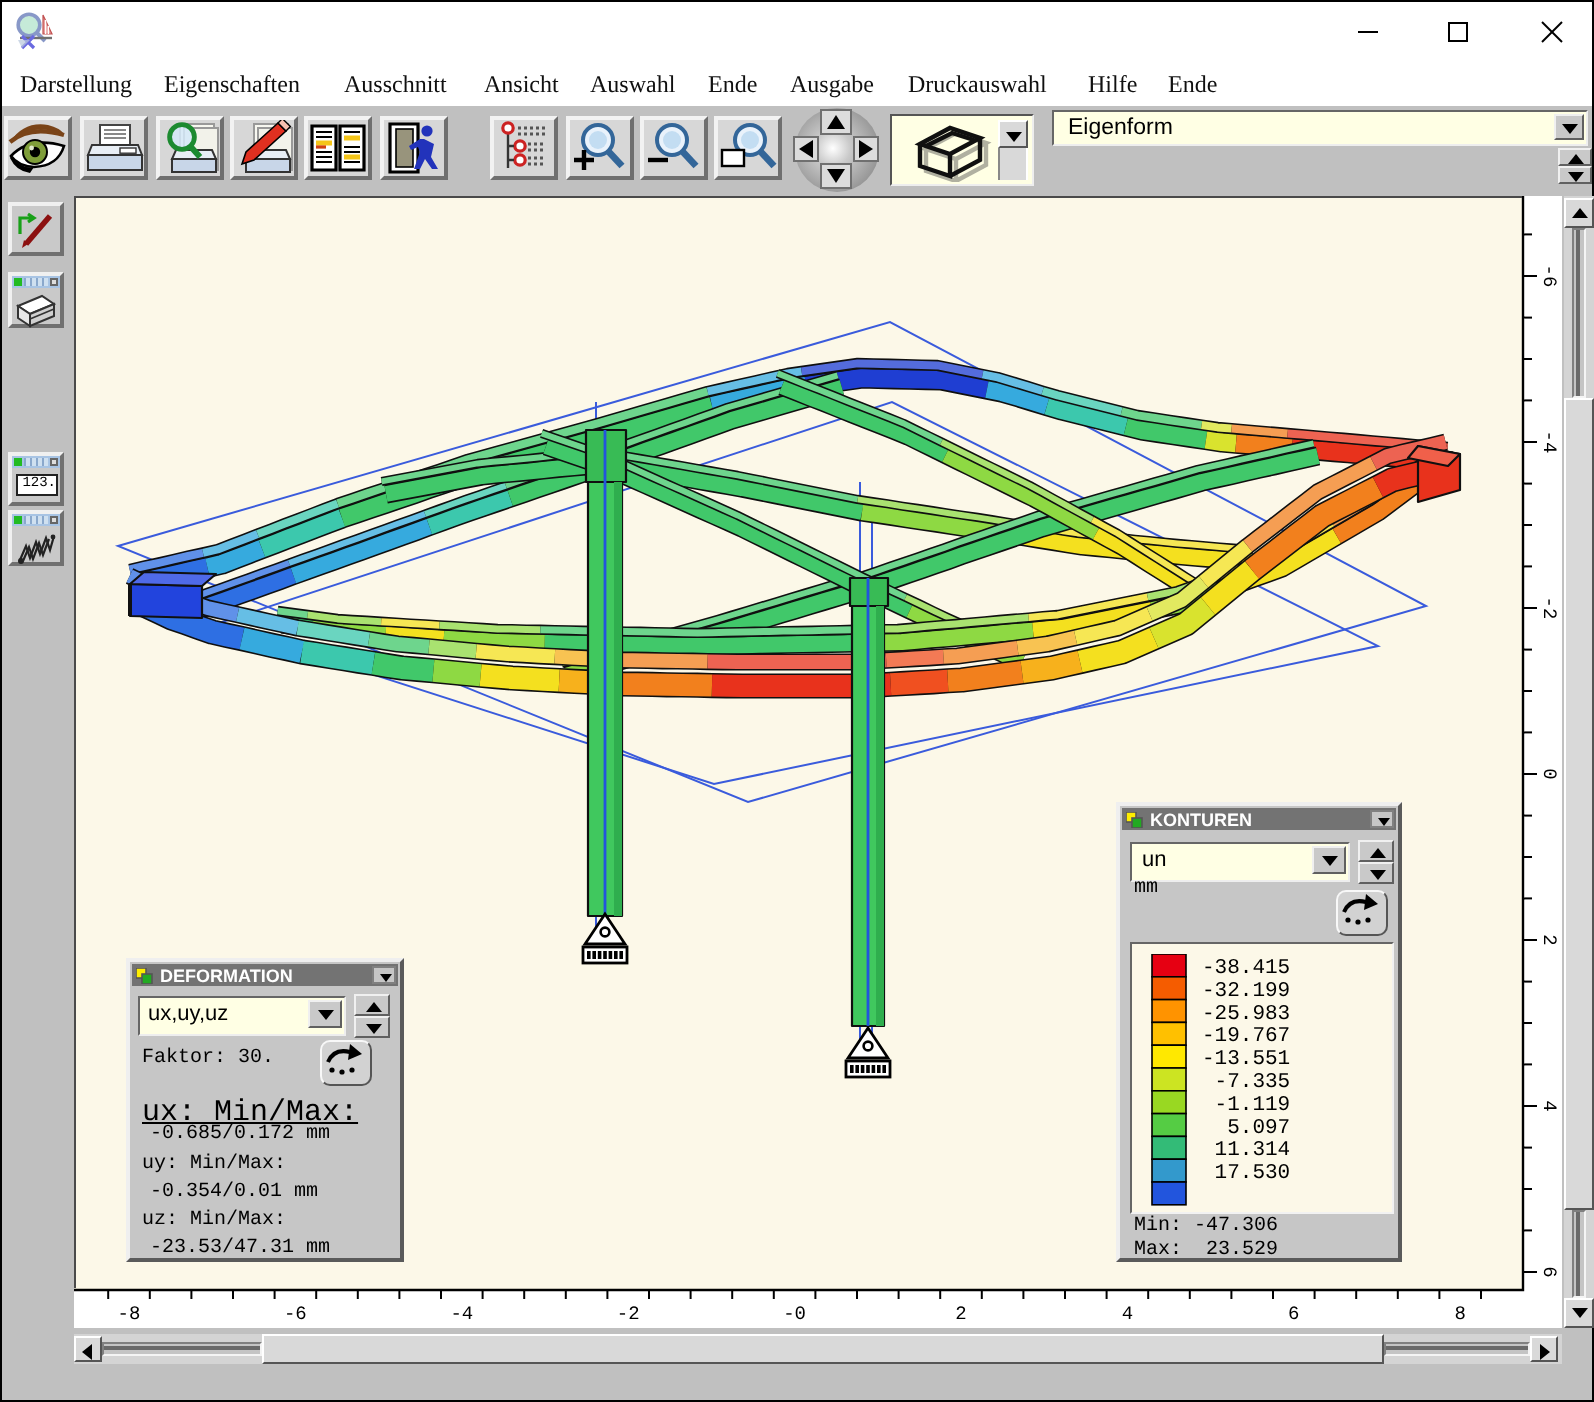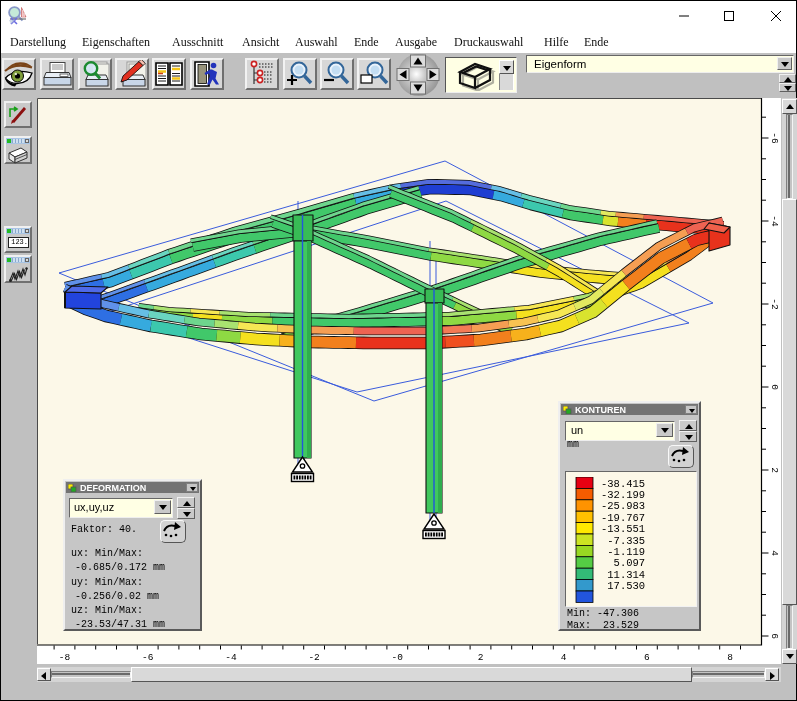--- a/index.html
+++ b/index.html
@@ -578,34 +578,34 @@
       <div class="combo-arrow" style="right:1px; top:1px; width:17px; height:14px;">
         <div class="tri" style="left:4px; top:4px; border-left:4px solid transparent; border-right:4px solid transparent; border-top:5px solid #000;"></div>
       </div>
     </div>
     <div class="spin" style="left:112px; top:16px; width:18px; height:11px;">
         <div class="tri" style="left:5px; top:2.5px; border-left:4px solid transparent; border-right:4px solid transparent; border-bottom:5px solid #000;"></div>
       </div>
     <div class="spin" style="left:112px; top:27px; width:18px; height:11px;">
         <div class="tri" style="left:5px; top:3px; border-left:4px solid transparent; border-right:4px solid transparent; border-top:5px solid #000;"></div>
       </div>
-    <div class="abs" style="left:6px; top:43px; font-size:10px;">Faktor: 40.</div>
+    <div class="abs" style="left:6px; top:43px; font-size:10px;">Faktor: 30.</div>
     <div class="abs" style="left:95px; top:39px; width:26px; height:23px; background:#d2d2d2; border-radius:5px; border-top:1.5px solid #f8f8f8; border-left:1.5px solid #f8f8f8; border-right:1.5px solid #555; border-bottom:1.5px solid #555;">
       <svg width="22" height="18" viewBox="0 0 22 18">
           <path d="M3 10 Q6 3 14 5" fill="none" stroke="#000" stroke-width="2"></path>
           <path d="M14 1 l6 5 -7 3 Z" fill="#000"></path>
           <circle cx="5" cy="14" r="1.3" fill="#000"></circle>
           <circle cx="10" cy="15" r="1.3" fill="#000"></circle>
           <circle cx="15" cy="14" r="1.3" fill="#000"></circle>
         </svg>
     </div>
-    <div class="abs" style="left:6px; top:67px; font-size:10px;">ux: Min/Max:</div>
+    <div class="abs" style="left:6px; top:67px; font-size:15px;text-decoration:underline;">ux: Min/Max:</div>
     <div class="abs" style="left:10px; top:81px; font-size:10px;">-0.685/0.172 mm</div>
     <div class="abs" style="left:6px; top:96px; font-size:10px;">uy: Min/Max:</div>
-    <div class="abs" style="left:10px; top:110px; font-size:10px;">-0.256/0.02 mm</div>
+    <div class="abs" style="left:10px; top:110px; font-size:10px;">-0.354/0.01 mm</div>
     <div class="abs" style="left:6px; top:124px; font-size:10px;font-family:Liberation Mono, monospace;">uz: Min/Max:</div>
     <div class="abs" style="left:10px; top:138px; font-size:10px;">-23.53/47.31 mm</div>
   </div>
 
   <div class="palette" style="left:557px; top:400px; width:143px; height:230px;">
     <div class="pal-title">
         <span class="abs" style="left:14px; top:0.5px;">KONTUREN</span>
       <svg class="abs" style="left:2px; top:1.5px;" width="10" height="8">
           <rect x="0" y="0" width="5" height="5" fill="#ffee00" stroke="#555" stroke-width="0.8"></rect>
           <rect x="3" y="3" width="5" height="5" fill="#22aa22" stroke="#555" stroke-width="0.8"></rect>

